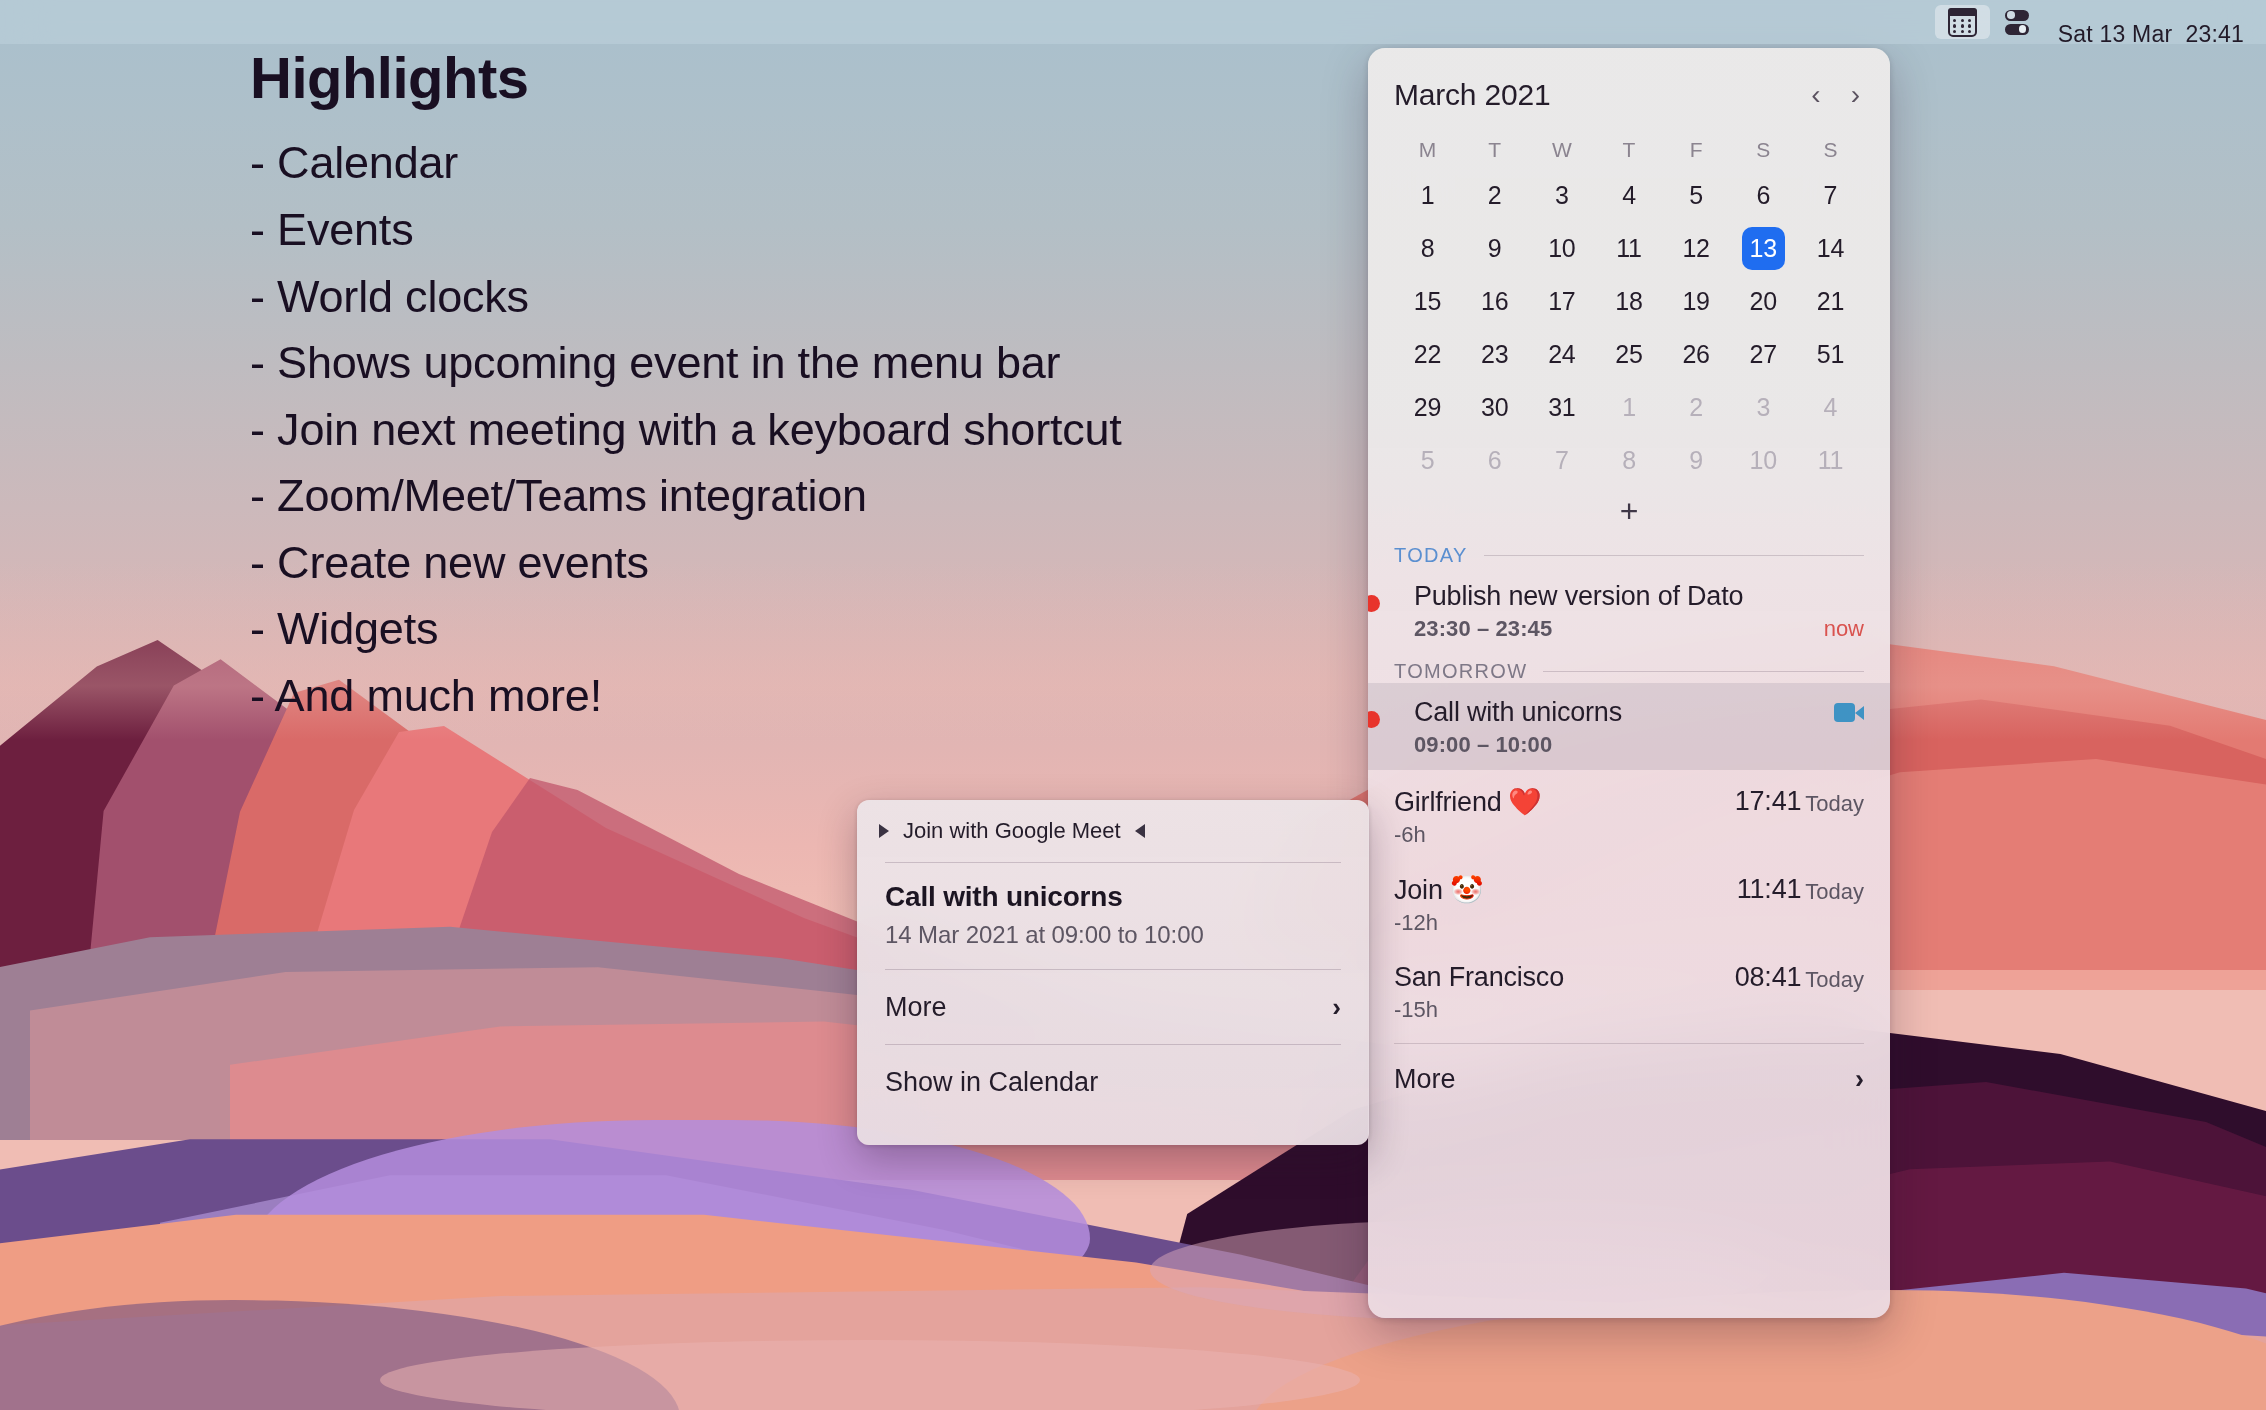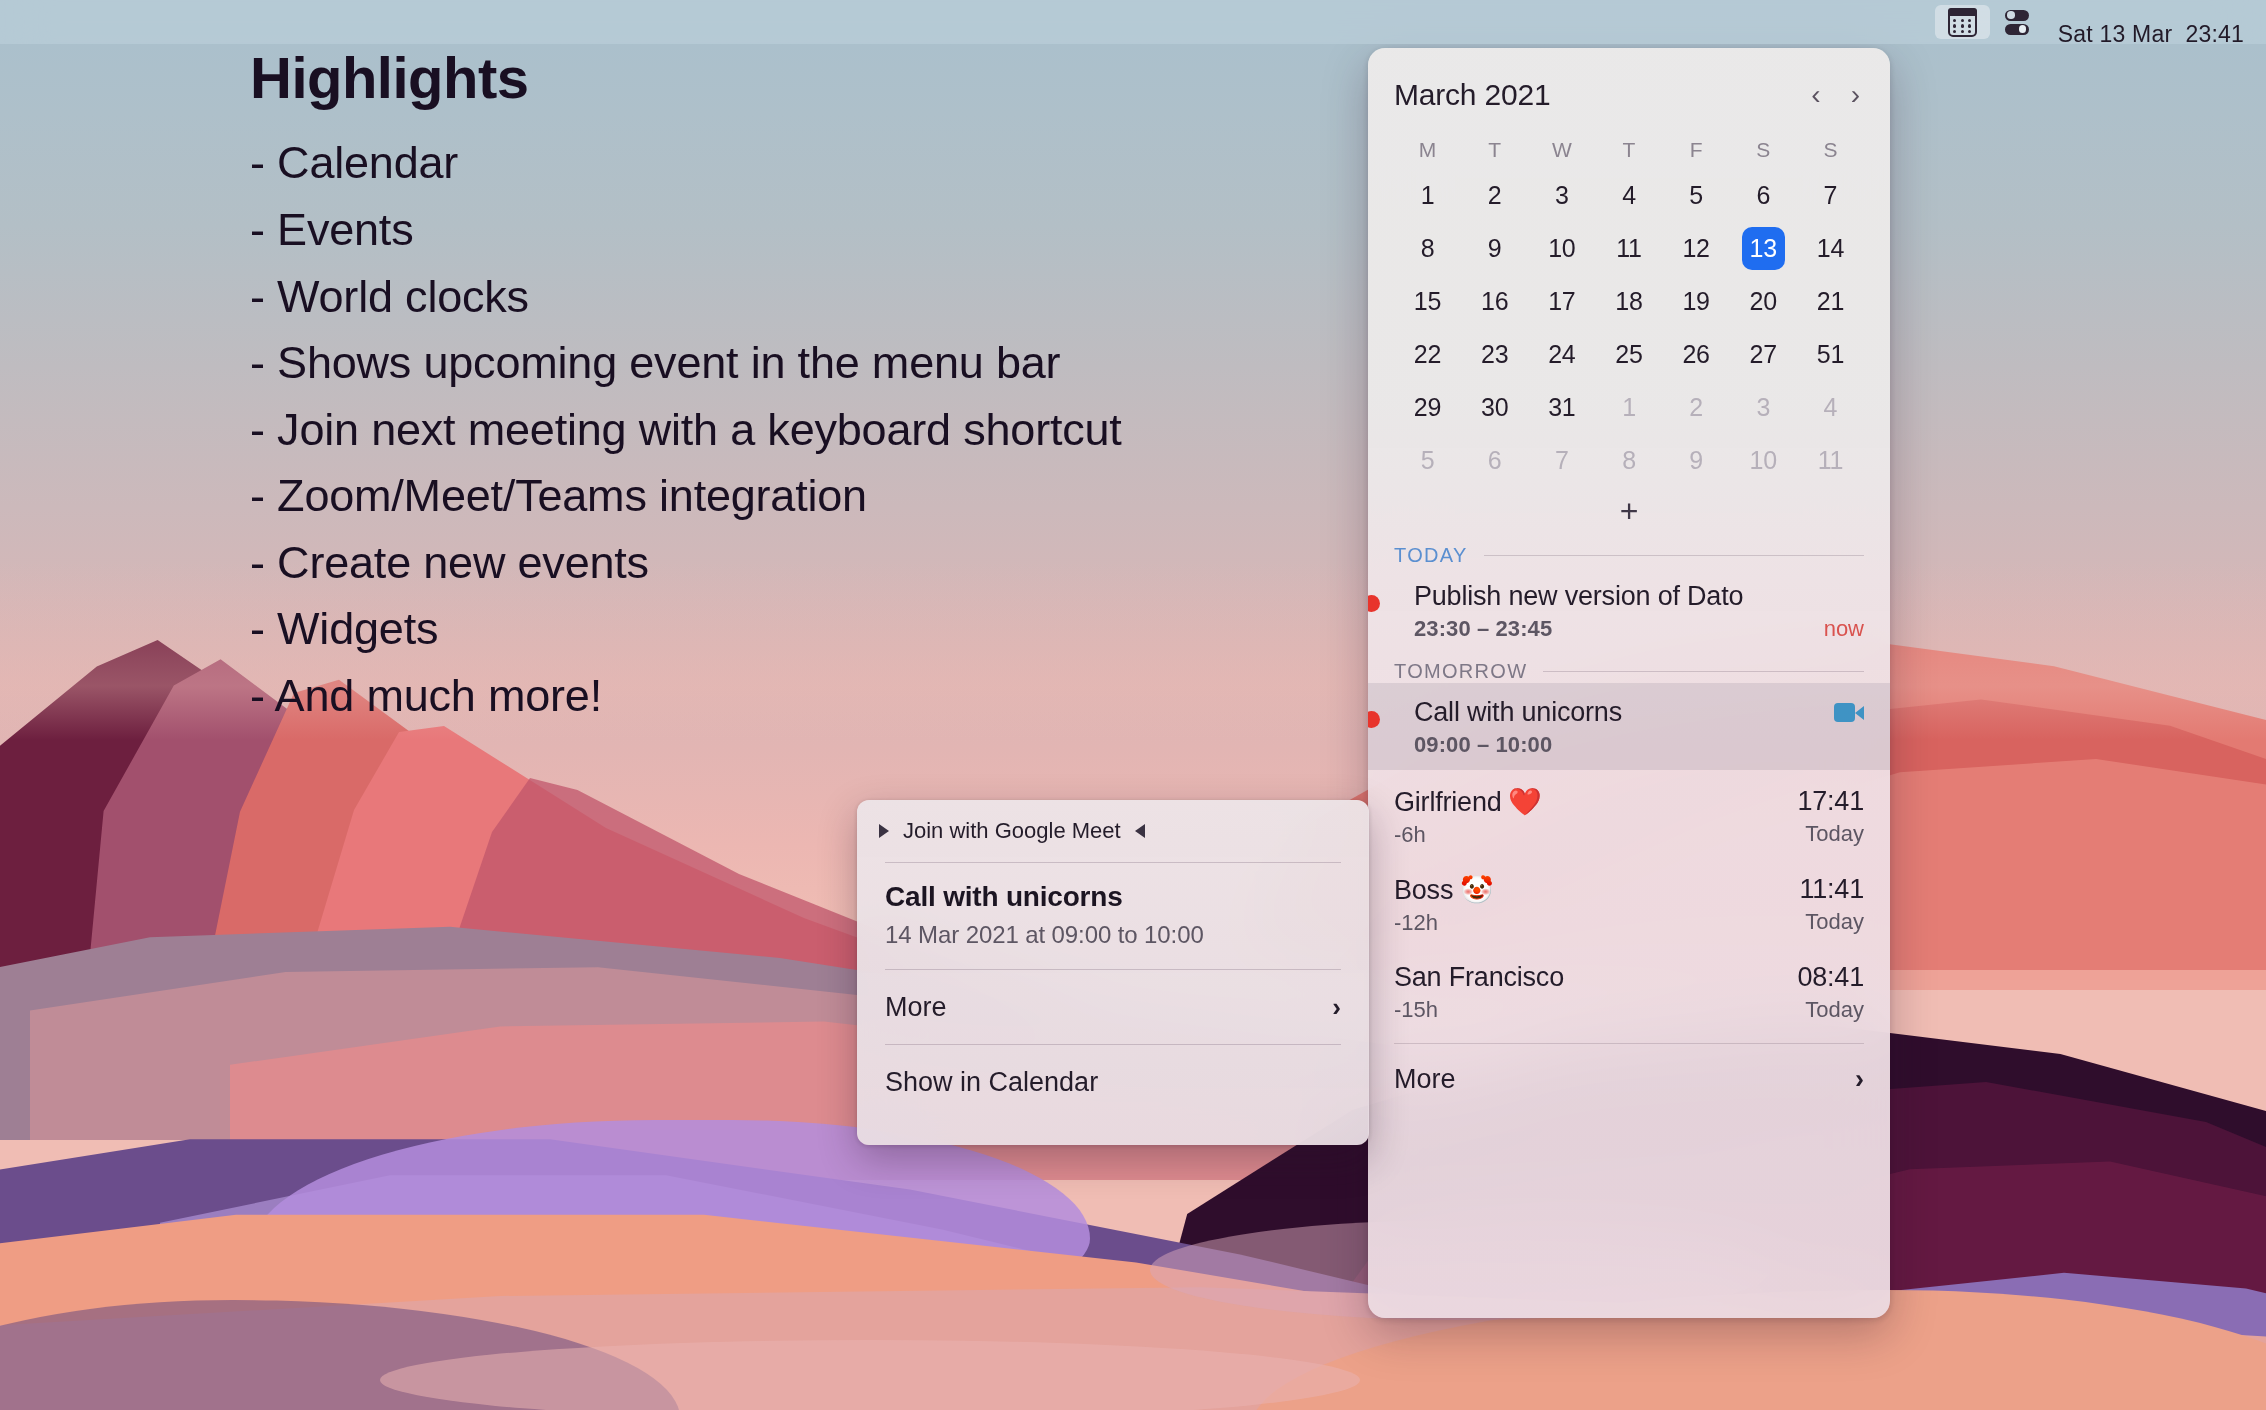--- a/index.html
+++ b/index.html
@@ -268,21 +268,21 @@
   .vcam .ln{
     position:absolute; right:0; top:2.5px; width:0; height:0;
     border-top:7px solid transparent; border-bottom:7px solid transparent;
     border-right:9px solid #3f93c4;
   }
 
   .clock-row{ display:flex; align-items:flex-start; justify-content:space-between; padding:16px 26px 10px 26px; }
   .clk-l{ display:flex; flex-direction:column; gap:4px; }
   .clk-name{ font-size:27px; color:#241c2a; letter-spacing:-.2px; }
   .clk-off{ font-size:22px; color:#5d5663; }
-  .clk-r{ display:flex; flex-direction:column; align-items:flex-end; gap:4px; }
+  .clk-r{ display:flex; flex-direction:row; align-items:flex-end; gap:4px; }
   .clk-time{ font-size:27px; color:#241c2a; letter-spacing:-.2px; }
   .clk-day{ font-size:22px; color:#5d5663; }
 
   .hr{ height:1px; background:rgba(110,90,110,.24); margin:10px 26px 0 26px; }
   .more-row{
     display:flex; align-items:center; justify-content:space-between;
     padding:20px 26px 14px 26px;
   }
   .more-label{ font-size:27px; color:#241c2a; }
   .more-chev{ font-size:27px; font-weight:700; color:#241c2a; }
@@ -594,21 +594,21 @@
         <div class="clk-name">Girlfriend ❤️</div>
         <div class="clk-off">-6h</div>
       </div>
       <div class="clk-r">
         <div class="clk-time">17:41</div>
         <div class="clk-day">Today</div>
       </div>
     </div>
     <div class="clock-row">
       <div class="clk-l">
-        <div class="clk-name">Boss 🤡</div>
+        <div class="clk-name">Join 🤡</div>
         <div class="clk-off">-12h</div>
       </div>
       <div class="clk-r">
         <div class="clk-time">11:41</div>
         <div class="clk-day">Today</div>
       </div>
     </div>
     <div class="clock-row">
       <div class="clk-l">
         <div class="clk-name">San Francisco</div>

